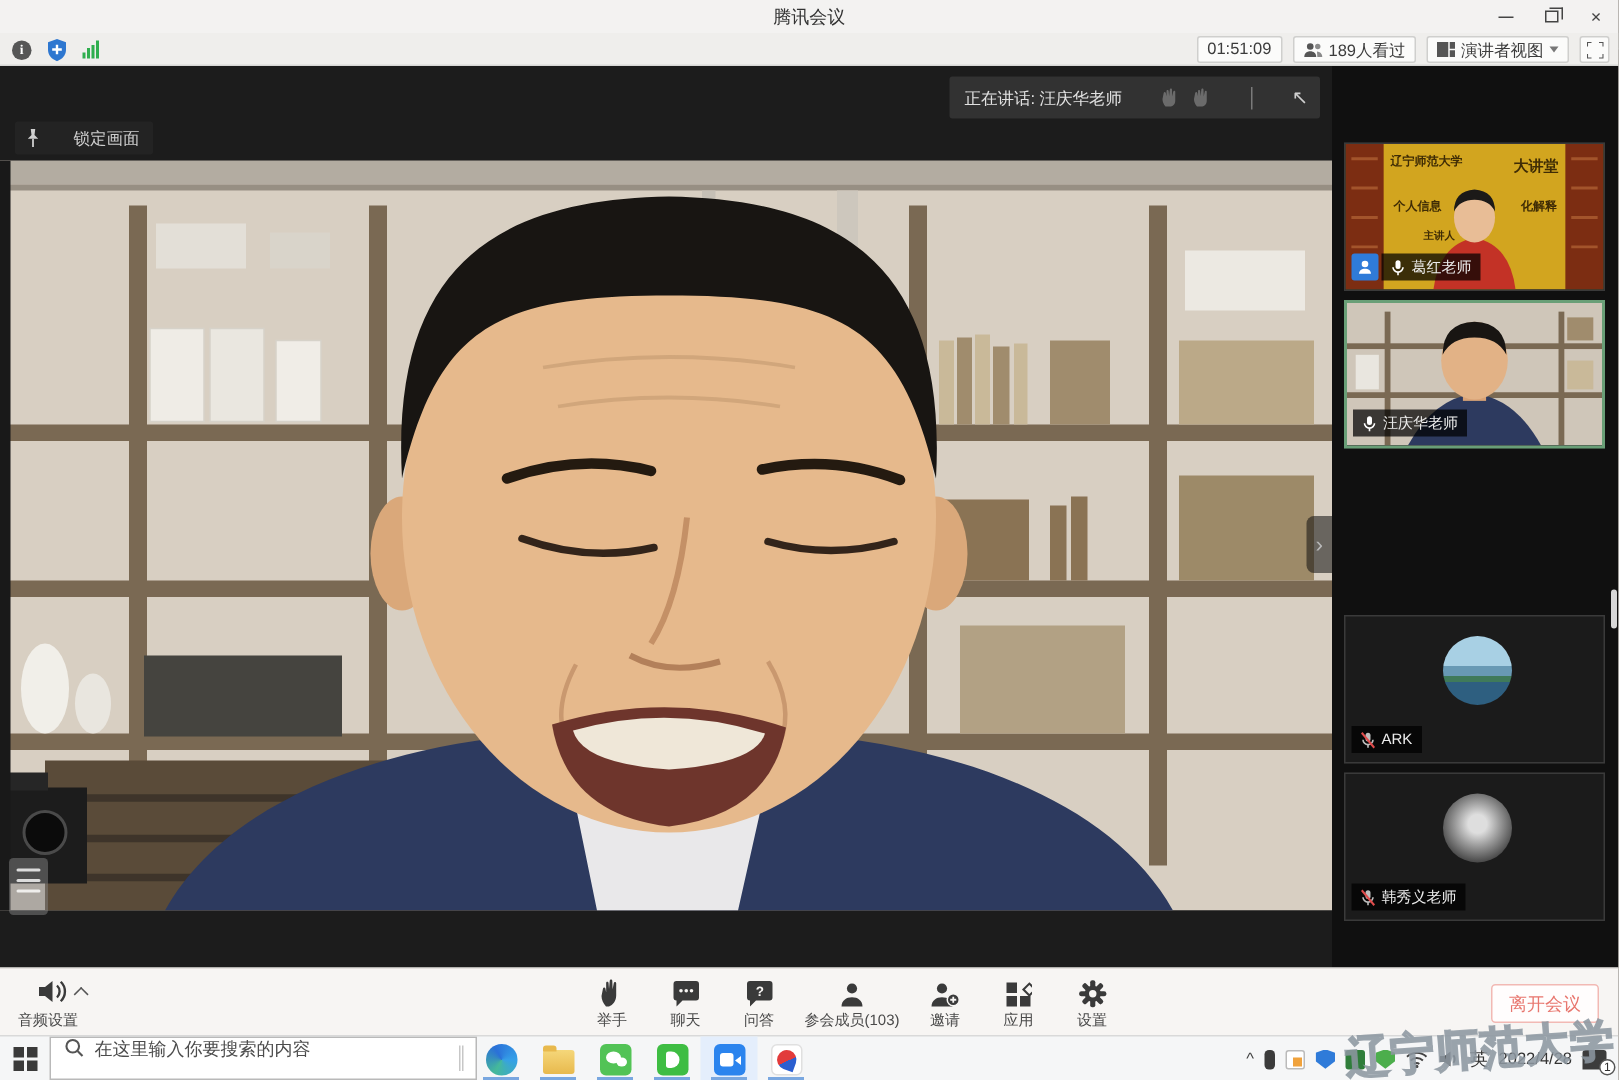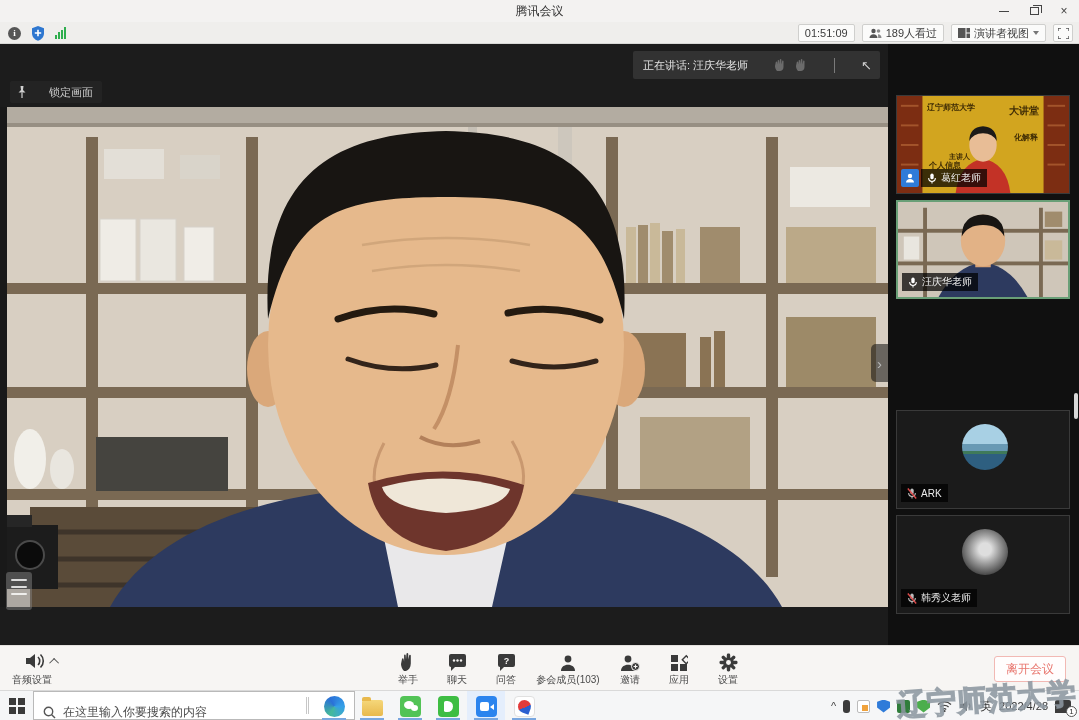--- a/index.html
+++ b/index.html
@@ -63,21 +63,21 @@
   .tool-label { font-size:10px; color:#4a4a4a; margin-top:1px; white-space:nowrap; }
   .center-tools { position:absolute; left:388px; top:4px; display:flex; gap:9px; }
   .tool-item { min-width:40px; text-align:center; }
   .tool-item .ic { height:22px; display:flex; align-items:flex-end; justify-content:center; }
   .leave-btn { position:absolute; right:13px; top:10px; height:26px; padding:0 11px; background:#fffdfd; border:1px solid #f2b9b4; border-radius:3px; color:#e8766e; font-size:12px; display:flex; align-items:center; }
 
   
   .taskbar { position:absolute; left:0; top:690px; width:1079px; height:30px; background:#f5f6f7; border-top:1px solid #d9d9d9; }
   .start { position:absolute; left:9px; top:7px; width:16px; height:16px; display:grid; grid-template-columns:7px 7px; grid-template-rows:7px 7px; gap:2px; }
   .start i { background:#3a3a3a; }
-  .search-box { position:absolute; left:33px; top:0; width:322px; height:29px; background:#fff; border:1px solid #b9b9b9; display:flex; align-items:flex-end; gap:7px; padding:0 9px; }
+  .search-box { position:absolute; left:33px; top:0; width:285px; height:29px; background:#fff; border:1px solid #b9b9b9; display:flex; align-items:flex-start; gap:7px; padding:0 9px; }
   .search-box input { border:none; outline:none; flex:1; font-size:12px; color:#333; background:transparent; font-family:inherit; }
   .search-box input::placeholder { color:#4c4c4c; }
   .tb-sep { position:absolute; left:306px; top:6px; width:3px; height:17px; border-left:1px solid #c7c7c7; border-right:1px solid #c7c7c7; }
   .tb-icons { position:absolute; left:315px; top:0; height:30px; display:flex; }
   .tb-app { width:38px; height:30px; display:flex; align-items:center; justify-content:center; position:relative; }
   .tb-app:after { content:""; position:absolute; left:7px; right:7px; bottom:0; height:3px; background:#79a7e0; }
   .app-ic { width:21px; height:21px; border-radius:4px; position:relative; }
   .edge { border-radius:50%; background:conic-gradient(from 210deg, #45b99a, #2a70d8, #35a0e8, #45b99a); }
   .folder { width:21px; height:16px; margin-top:4px; background:linear-gradient(#f5d77a,#e8b94d); border-radius:2px; position:relative; }
   .folder:before { content:""; position:absolute; left:0; top:-3px; width:9px; height:4px; background:#e8b94d; border-radius:2px 2px 0 0; }
@@ -305,21 +305,21 @@
             <line x1="154" y1="30" x2="172" y2="30"></line>
             <line x1="154" y1="50" x2="172" y2="50"></line>
             <line x1="154" y1="70" x2="172" y2="70"></line>
           </g>
         <path d="M60 99 Q64 68 88 64 Q112 68 116 99 Z" fill="#c33226"></path>
         <ellipse cx="88" cy="50" rx="14" ry="17" fill="#e8bd96"></ellipse>
         <path d="M74 46 Q74 32 88 31 Q102 32 102 46 Q98 38 88 38 Q78 38 74 46 Z" fill="#1c1a18"></path>
       </svg>
       <div class="slide-text" style="left:30px; top:6px; font-size:8px;">辽宁师范大学</div>
       <div class="slide-text" style="right:30px; top:8px; font-size:10px; font-family:'Liberation Serif',serif;">大讲堂</div>
-      <div class="slide-text" style="left:32px; top:36px; font-size:8px;margin-top:28px;">个人信息</div>
+      <div class="slide-text" style="left:32px; top:36px; font-size:8px;">个人信息</div>
       <div class="slide-text" style="right:31px; top:36px; font-size:8px;">化解释</div>
       <div class="slide-text" style="left:52px; top:56px; font-size:7px;">主讲人</div>
       <div class="name-row">
         <div class="badge" style="background:#2f7bd9">
           <svg width="10" height="10" viewBox="0 0 10 10">
               <circle cx="5" cy="3" r="2.2" fill="#fff"></circle>
               <path d="M1 9.5c0-2.2 1.8-3.4 4-3.4s4 1.2 4 3.4z" fill="#fff"></path>
             </svg>
         </div>
         <div class="name-chip">

